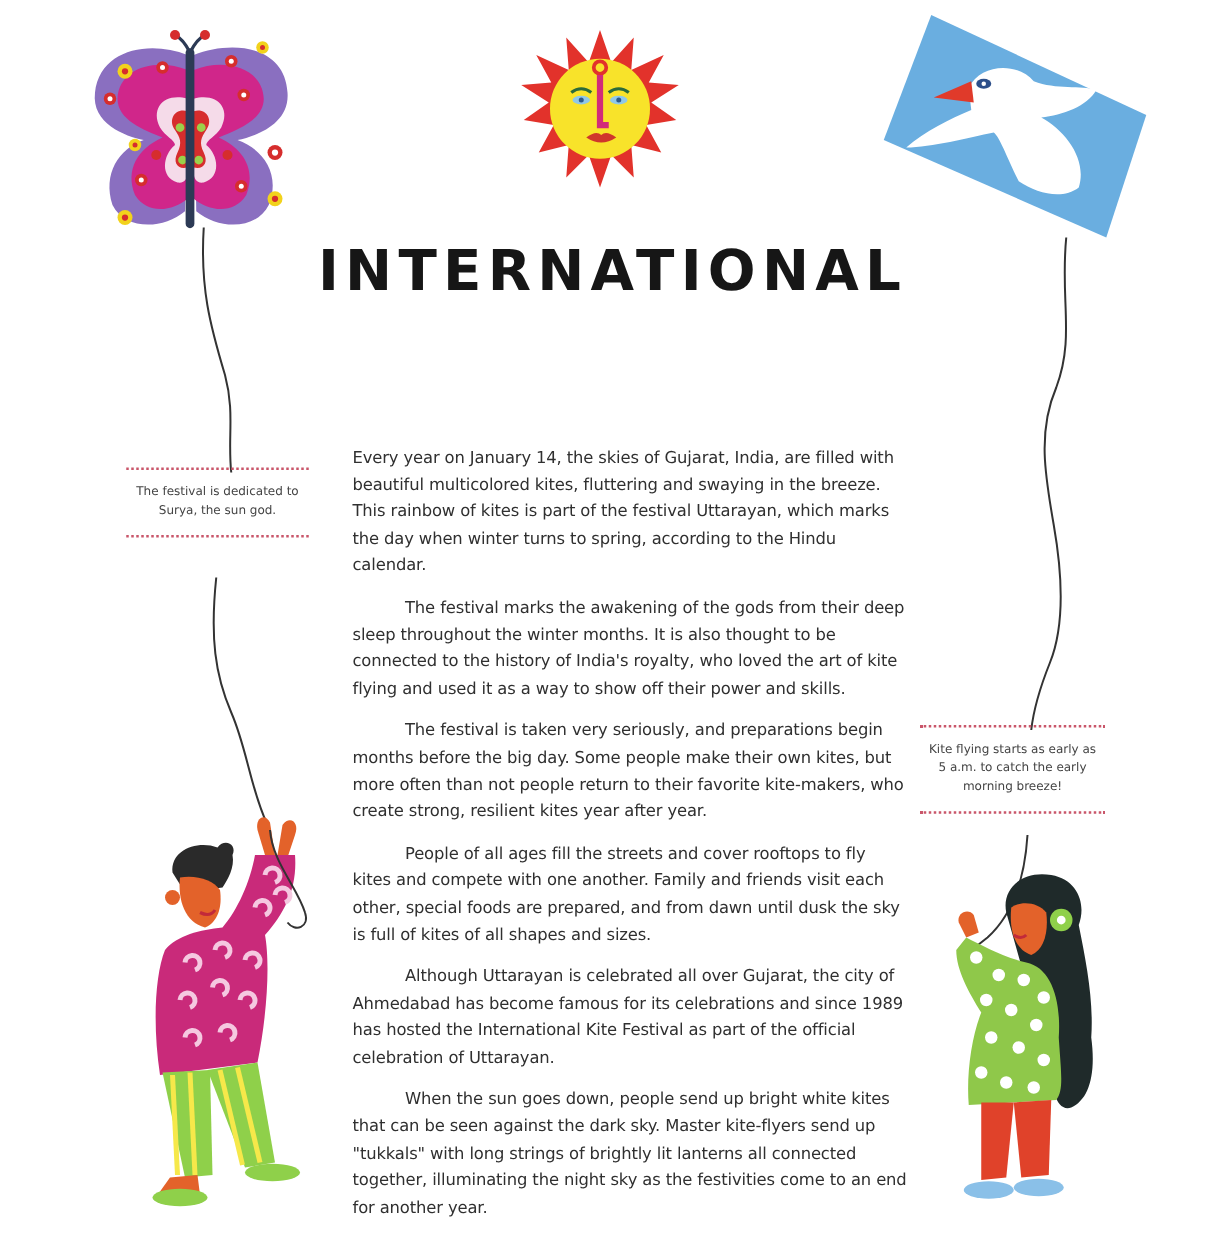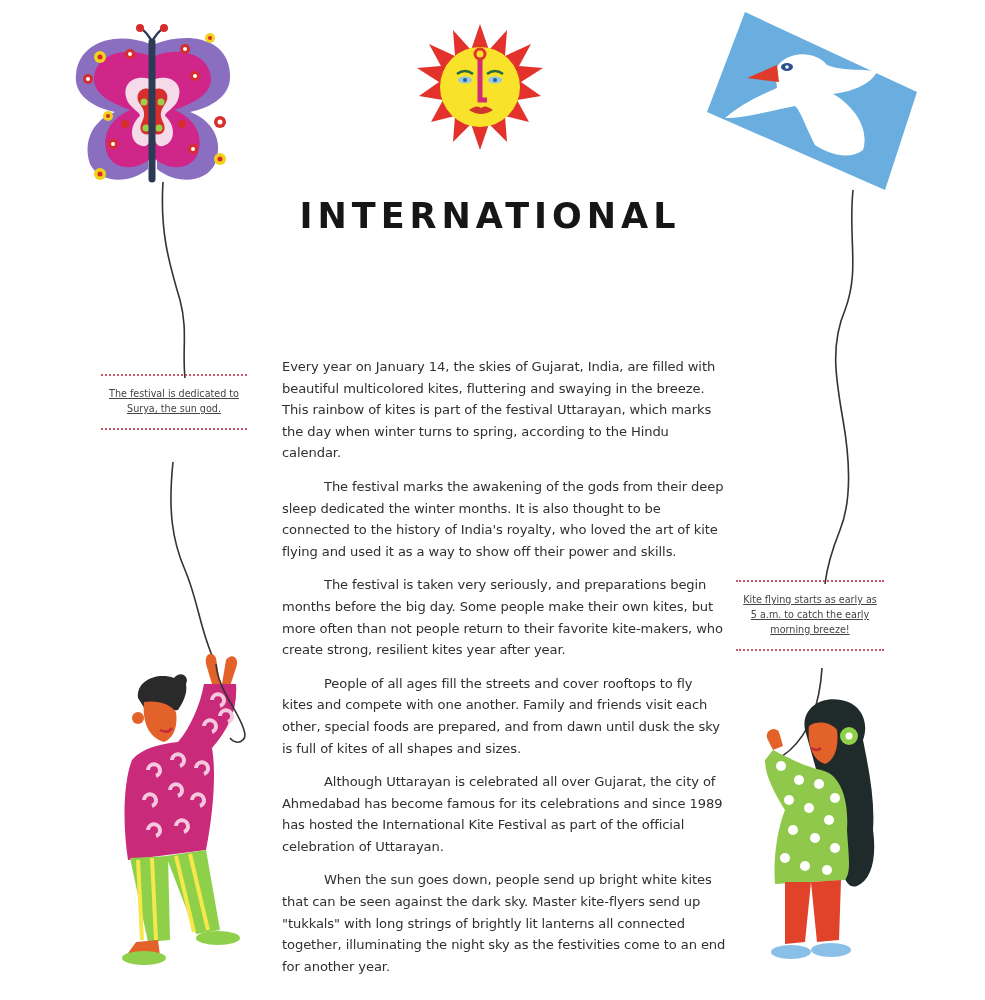--- a/index.html
+++ b/index.html
@@ -1,31 +1,31 @@
 <!DOCTYPE html>
 <html><head>
 <meta charset="utf-8">
 <style>
   html, body { margin:0; padding:0; background:#ffffff; }
   body { width:985px; height:1000px; position:relative; overflow:hidden;
          font-family:"DejaVu Sans", sans-serif; color:#2b2b2b; }
   .abs { position:absolute; }
   #title { left:240px; top:188px; width:500px; text-align:center;
            font-family:"DejaVu Sans", sans-serif; font-weight:bold;
-           font-size:35px; letter-spacing:5px; line-height:57px; color:#161616; }
+           font-size:45px; letter-spacing:5px; line-height:57px; color:#161616; }
   #title span { display:block; }
   #body-text { left:270px; top:344px; width:468px; font-size:13.1px;
                line-height:21.6px; color:#303030; letter-spacing:-0.1px; }
   #body-text p { margin:12px; text-indent:42px; }
   #body-text p.first { text-indent:0; }
   .callout { text-align:center; font-size:9.6px; line-height:15px; color:#444; }
   .dots { height:0; border-top:2.5px dotted #c9566a; }
   #callout-left { left:101px; top:374px; width:146px; }
   #callout-right { left:736px; top:580px; width:148px; }
-  .callout .txt { padding:10px 4px 12px;text-decoration:underline; }
+  .callout .txt { padding:10px 4px 12px; }
   svg { position:absolute; overflow:visible; }
 </style>
 </head>
 <body>
 
 <svg style="left:0;top:0;" width="985" height="1000">
   <path d="M163,182 C160,230 168,260 180,300 C188,330 182,350 185,378" fill="none" stroke="#333" stroke-width="1.6"></path>
   <path d="M173,462 C168,510 172,540 185,570 C198,600 200,630 214,660" fill="none" stroke="#333" stroke-width="1.6"></path>
 </svg>
 <svg style="left:0;top:0;" width="985" height="1000">
@@ -111,21 +111,21 @@
 </div>
 
 <div id="callout-right" class="abs callout">
   <div class="dots"></div>
   <div class="txt">Kite flying starts as early as 5 a.m. to catch the early morning breeze!</div>
   <div class="dots"></div>
 </div>
 
 <div id="body-text" class="abs">
   <p class="first">Every year on January 14, the skies of Gujarat, India, are filled with beautiful multicolored kites, fluttering and swaying in the breeze. This rainbow of kites is part of the festival Uttarayan, which marks the day when winter turns to spring, according to the Hindu calendar.</p>
-  <p>The festival marks the awakening of the gods from their deep sleep dedicated the winter months. It is also thought to be connected to the history of India's royalty, who loved the art of kite flying and used it as a way to show off their power and skills.</p>
+  <p>The festival marks the awakening of the gods from their deep sleep throughout the winter months. It is also thought to be connected to the history of India's royalty, who loved the art of kite flying and used it as a way to show off their power and skills.</p>
   <p>The festival is taken very seriously, and preparations begin months before the big day. Some people make their own kites, but more often than not people return to their favorite kite-makers, who create strong, resilient kites year after year.</p>
   <p>People of all ages fill the streets and cover rooftops to fly kites and compete with one another. Family and friends visit each other, special foods are prepared, and from dawn until dusk the sky is full of kites of all shapes and sizes.</p>
   <p>Although Uttarayan is celebrated all over Gujarat, the city of Ahmedabad has become famous for its celebrations and since 1989 has hosted the International Kite Festival as part of the official celebration of Uttarayan.</p>
   <p>When the sun goes down, people send up bright white kites that can be seen against the dark sky. Master kite-flyers send up "tukkals" with long strings of brightly lit lanterns all connected together, illuminating the night sky as the festivities come to an end for another year.</p>
 </div>
 
 <svg style="left:108px;top:650px;" width="150" height="320" viewBox="0 0 150 320">
   <path d="M108,8 C104,0 96,4 98,14 L104,34 L112,34 Z" fill="#e3622a"></path>
   <path d="M118,10 C124,2 132,8 128,18 L122,36 L114,34 Z" fill="#e3622a"></path>
   <path d="M30,48 C28,30 50,22 66,28 C72,20 82,26 78,34 C80,44 74,54 70,60 L40,64 Z" fill="#2a2a2a"></path>

